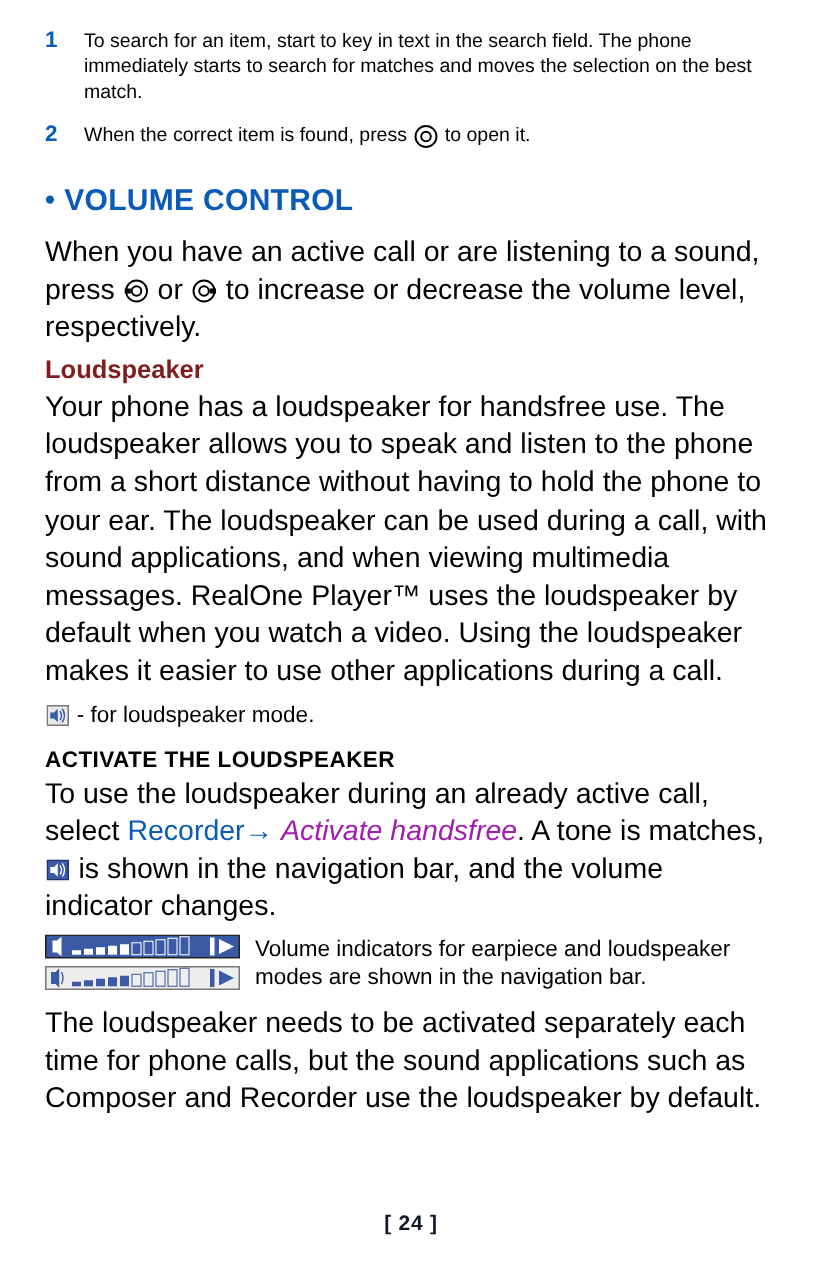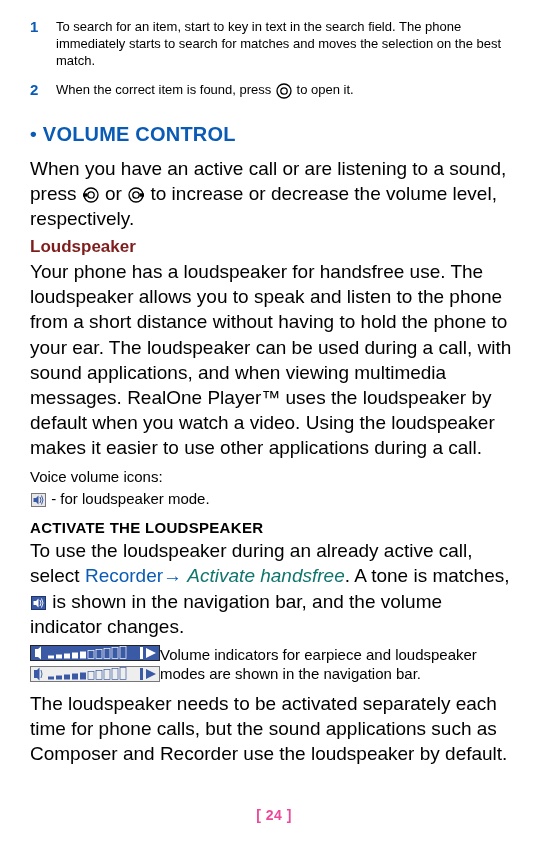--- a/index.html
+++ b/index.html
@@ -71,38 +71,38 @@
     line-height: 1.45;
     margin: 6px 0 10px 0;
   }
   h4.minor-heading {
     font-size: 15px;
     font-weight: bold;
     margin: 8px 0 2px 0;
     letter-spacing: 0.3px;
   }
   .option-link { color: #0a5bb5; }
-  .option-link-italic { color: #0f766e; font-style: italic; }
+  .option-link-italic { color: #a21caf; font-style: italic; }
   .figure-row {
     display: flex;
-    gap: 0;
+    gap: 10px;
     margin: 6px 0 4px 0;
   }
   .figure-caption {
     font-size: 15px;
     line-height: 1.3;
     flex: 1;
   }
   .page-number {
     position: absolute;
     bottom: 18px;
     left: 0;
     width: 548px;
     text-align: center;
-    color: #ec4899;
+    color: #0f172a;
     font-size: 14px;
     font-weight: bold;
     letter-spacing: 0.5px;
   }
 </style>
 </head>
 <body>
 
 <ol class="numbered-steps">
   <li>
@@ -147,21 +147,20 @@
         <rect x="11.8" y="6.3" width="4.2" height="3.4" fill="#000"></rect>
       </svg>
   </span>
   <span> to increase or decrease the volume level, respectively.</span>
 </p>
 
 <h3 class="subheading">Loudspeaker</h3>
 <p class="body-text">Your phone has a loudspeaker for handsfree use. The loudspeaker allows you to speak and listen to the phone from a short distance without having to hold the phone to your ear.  The loudspeaker can be used during a call, with sound applications, and when viewing multimedia messages. RealOne Player™ uses the loudspeaker by default when you watch a video. Using the loudspeaker makes it easier to use other applications during a call.</p>
 
 <div class="icons-list">
-  <div>Voice volume icons:</div>
   <div>
     <span class="inline-icon">
       <svg width="15" height="14" viewBox="0 0 15 14">
           <rect x="0.5" y="0.5" width="14" height="13" fill="#e8e8e8" stroke="#777"></rect>
           <path d="M2.5 5 L5 5 L7.5 2.5 L7.5 11.5 L5 9 L2.5 9 Z" fill="#3a5aa5"></path>
           <path d="M9 4 Q11 7 9 10" fill="none" stroke="#3a5aa5" stroke-width="1"></path>
           <path d="M10.5 2.5 Q13.5 7 10.5 11.5" fill="none" stroke="#3a5aa5" stroke-width="1"></path>
         </svg>
     </span>
     <span> - for loudspeaker mode.</span>

